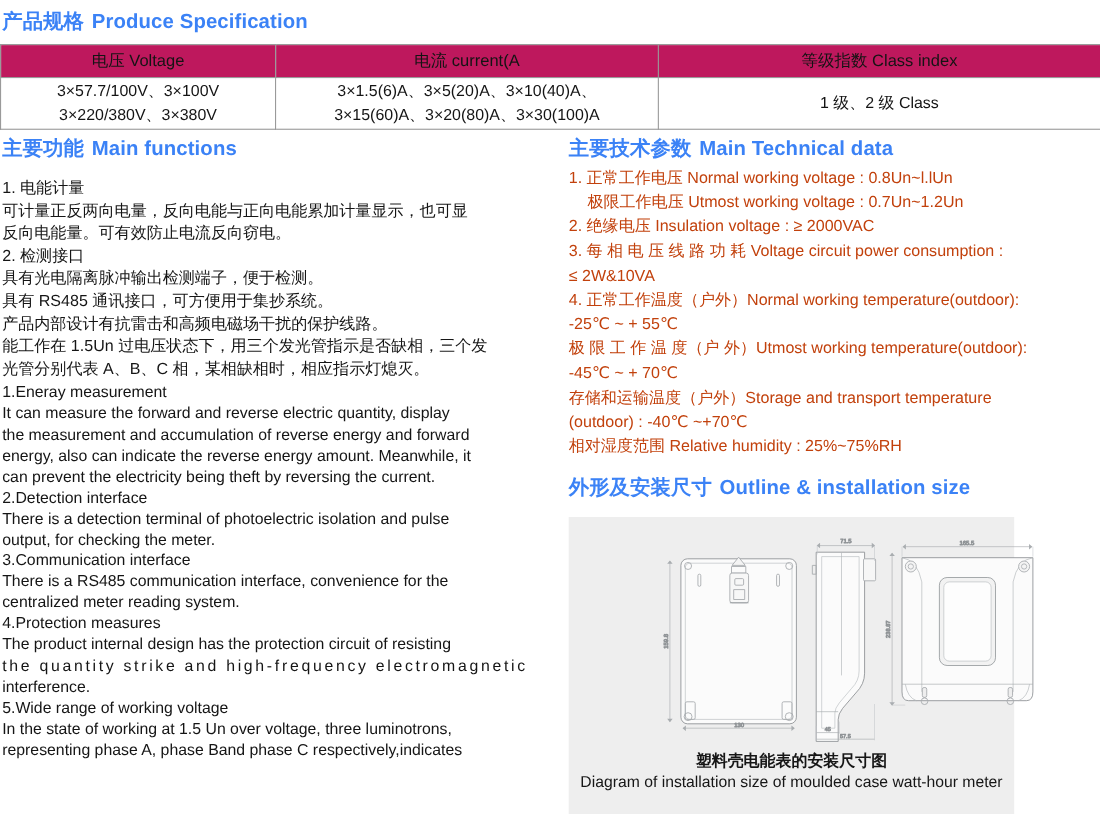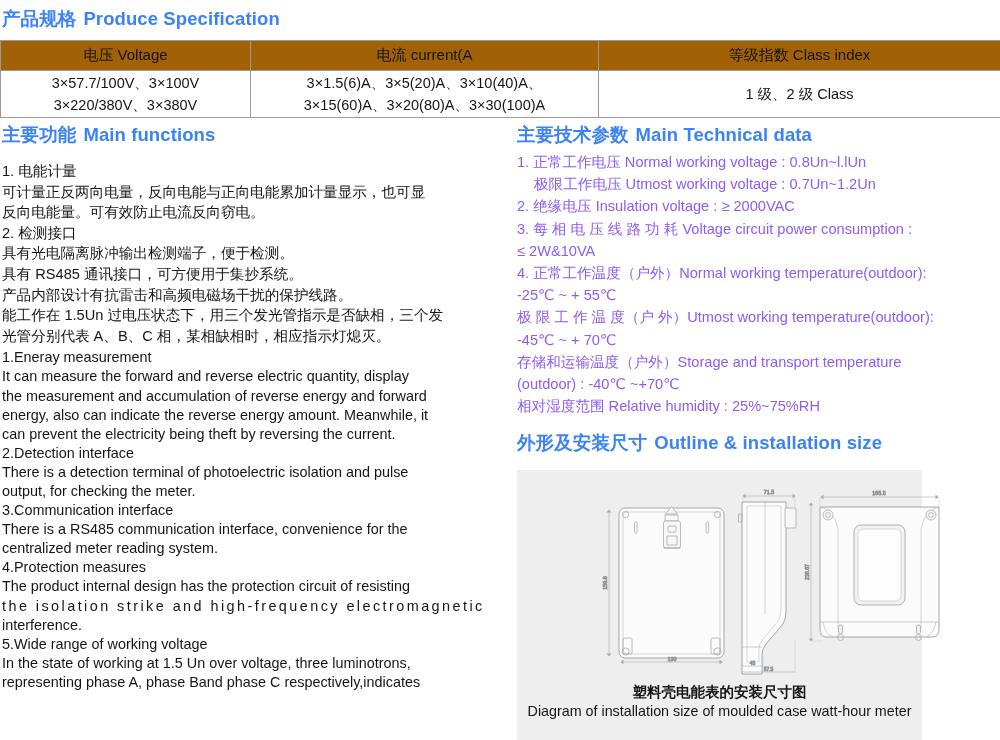--- a/index.html
+++ b/index.html
@@ -36,21 +36,21 @@
   }
   .spec-table th, .spec-table td {
     border: 1px solid #9a9a9a;
     text-align: center;
     font-size: 14.5px;
     font-weight: normal;
     color: #141414;
     padding: 0;
   }
   .spec-table th {
-    background: #a16207;
+    background: #be185d;
     height: 30px;
     font-size: 15px;
   }
   .spec-table td {
     background: #ffffff;
     height: 47px;
     line-height: 22px;
     vertical-align: middle;
   }
   .spec-table .cell-line { display: block; white-space: nowrap; }
@@ -84,21 +84,21 @@
   }
   .en-text .ln { display: block; white-space: nowrap; }
   .en-text .ln.justify {
     letter-spacing: 2.45px;
   }
 
   
   .tech-text {
     font-size: 14.6px;
     line-height: 22.2px;
-    color: #8b5cf6;
+    color: #c2410c;
   }
   .tech-text .ln { display: block; white-space: nowrap; }
   .tech-text .ln.indent { padding-left: 17px; }
 
   #tech-heading { margin-bottom: 4px; }
   #outline-heading { margin-top: 13px; }
 
   
   .diagram-panel {
     position: absolute;
@@ -188,21 +188,21 @@
     <span class="ln">energy, also can indicate the reverse energy amount. Meanwhile, it</span>
     <span class="ln">can prevent the electricity being theft by reversing the current.</span>
     <span class="ln">2.Detection interface</span>
     <span class="ln">There is a detection terminal of photoelectric isolation and pulse</span>
     <span class="ln">output, for checking the meter.</span>
     <span class="ln">3.Communication interface</span>
     <span class="ln">There is a RS485 communication interface, convenience for the</span>
     <span class="ln">centralized meter reading system.</span>
     <span class="ln">4.Protection measures</span>
     <span class="ln">The product internal design has the protection circuit of resisting</span>
-    <span class="ln justify">the isolation strike and high-frequency electromagnetic</span>
+    <span class="ln justify">the quantity strike and high-frequency electromagnetic</span>
     <span class="ln">interference.</span>
     <span class="ln">5.Wide range of working voltage</span>
     <span class="ln">In the state of working at 1.5 Un over voltage, three luminotrons,</span>
     <span class="ln">representing phase A, phase Band phase C respectively,indicates</span>
 
   </div>
 
 </div>
 
 <div class="col-right">

